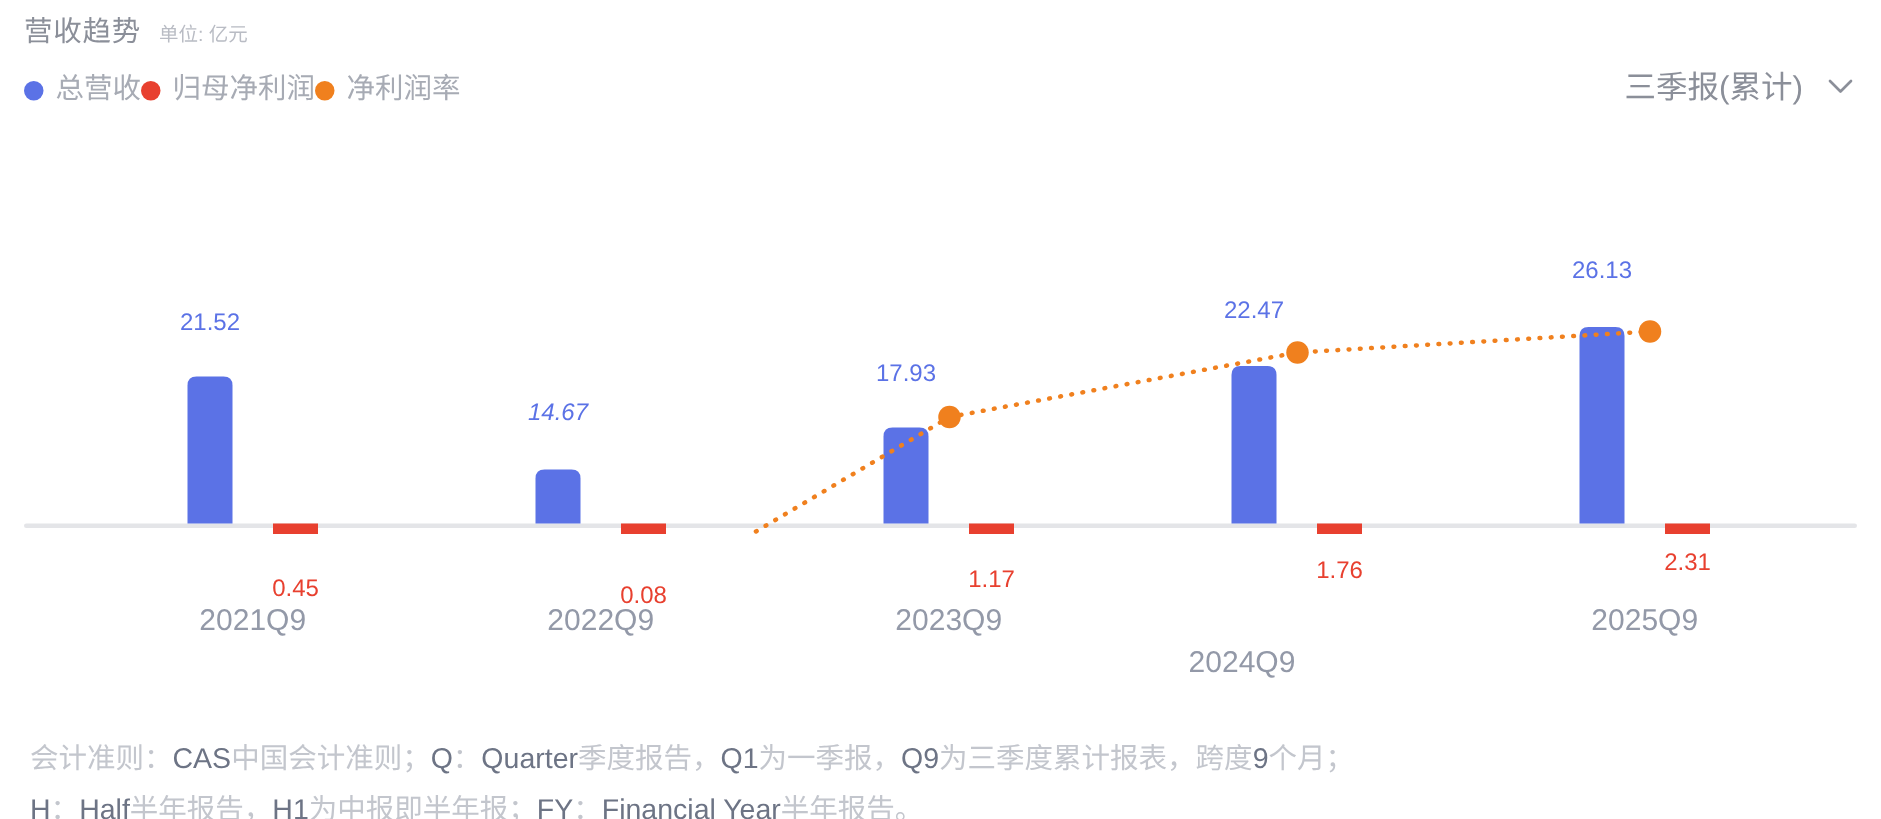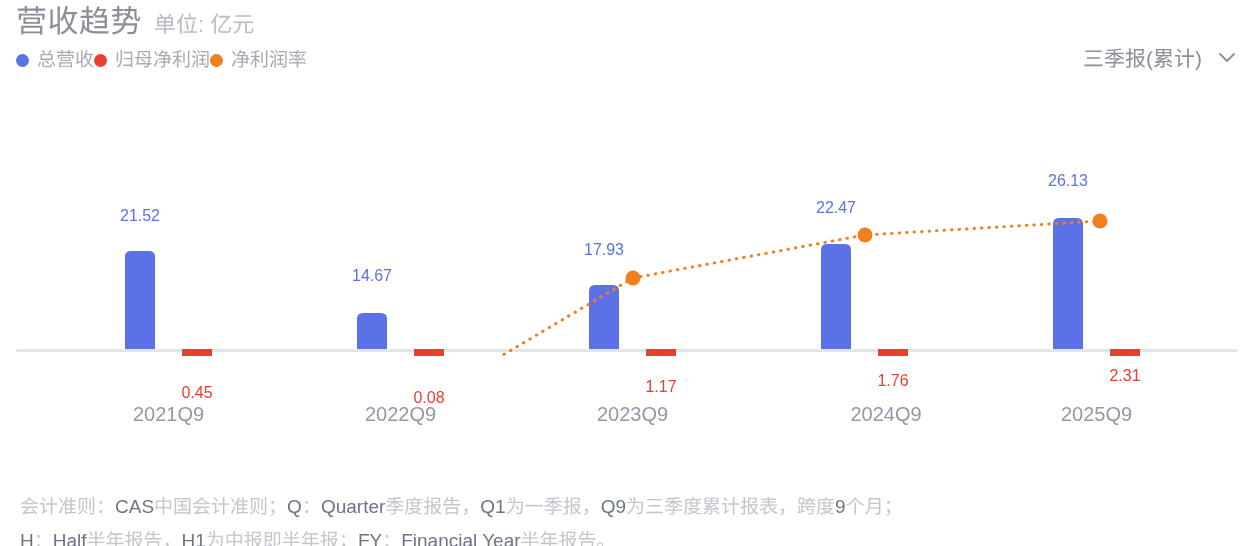--- a/index.html
+++ b/index.html
@@ -32,28 +32,28 @@
   }
   .title-row {
     position: absolute;
     left: 16px;
     top: 8px;
     display: flex;
     align-items: baseline;
     gap: 12px;
   }
   .chart-title {
-    font-size: 31px;
+    font-size: 19px;
     color: #8b8f99;
     letter-spacing: 0.5px;
     line-height: 28px;
     white-space: nowrap;
   }
   .chart-unit {
-    font-size: 22px;
+    font-size: 13px;
     color: #b9bcc4;
     line-height: 22px;
     white-space: nowrap;
   }
 
   .legend {
     position: absolute;
     left: 16px;
     top: 48px;
     display: flex;
@@ -221,35 +221,35 @@
         <circle cx="398" cy="329" r="7.5" fill="#f0801e"></circle>
         <circle cx="633" cy="190" r="7.5" fill="#f0801e"></circle>
         <circle cx="865" cy="147" r="7.5" fill="#f0801e"></circle>
         <circle cx="1100" cy="133" r="7.5" fill="#f0801e"></circle>
       </svg>
   </div>
 
   <div id="value-labels">
       <div class="val-label rev" style="left: 140px; top: 204px;">21.52</div>
       <div class="val-label profit" style="left: 197px; top: 381px;">0.45</div>
-      <div class="val-label rev" style="left: 372px; top: 264px;">14.67</div>
+      <div class="val-label rev" style="left: 372px; top: 264px; font-style: italic;">14.67</div>
       <div class="val-label profit" style="left: 429px; top: 386px;">0.08</div>
       <div class="val-label rev" style="left: 604px; top: 238px;">17.93</div>
       <div class="val-label profit" style="left: 661px; top: 375px;">1.17</div>
       <div class="val-label rev" style="left: 836px; top: 196px;">22.47</div>
       <div class="val-label profit" style="left: 893px; top: 369px;">1.76</div>
       <div class="val-label rev" style="left: 1068px; top: 169px;">26.13</div>
       <div class="val-label profit" style="left: 1125px; top: 364px;">2.31</div>
     </div>
 
   <div class="xaxis" id="xaxis">
       <div class="xtick" style="left: 168.5px;">2021Q9</div>
       <div class="xtick" style="left: 400.5px;">2022Q9</div>
       <div class="xtick" style="left: 632.5px;">2023Q9</div>
-      <div class="xtick" style="left: 886px;">2024Q9</div>
+      <div class="xtick" style="left: 828px; margin-top: 28px;">2024Q9</div>
       <div class="xtick" style="left: 1096.5px;">2025Q9</div>
     </div>
 
   <div class="footnote">
     <div id="foot-line-1"><span>会计准则：</span><span class="em">CAS</span><span>中国会计准则；</span><span class="em">Q</span><span>：</span><span class="em">Quarter</span><span>季度报告，</span><span class="em">Q1</span><span>为一季报，</span><span class="em">Q9</span><span>为三季度累计报表，跨度</span><span class="em">9</span><span>个月；</span></div>
     <div id="foot-line-2"><span class="em">H</span><span>：</span><span class="em">Half</span><span>半年报告，</span><span class="em">H1</span><span>为中报即半年报；</span><span class="em">FY</span><span>：</span><span class="em">Financial Year</span><span>半年报告。</span></div>
   </div>
 
 </div>
 

